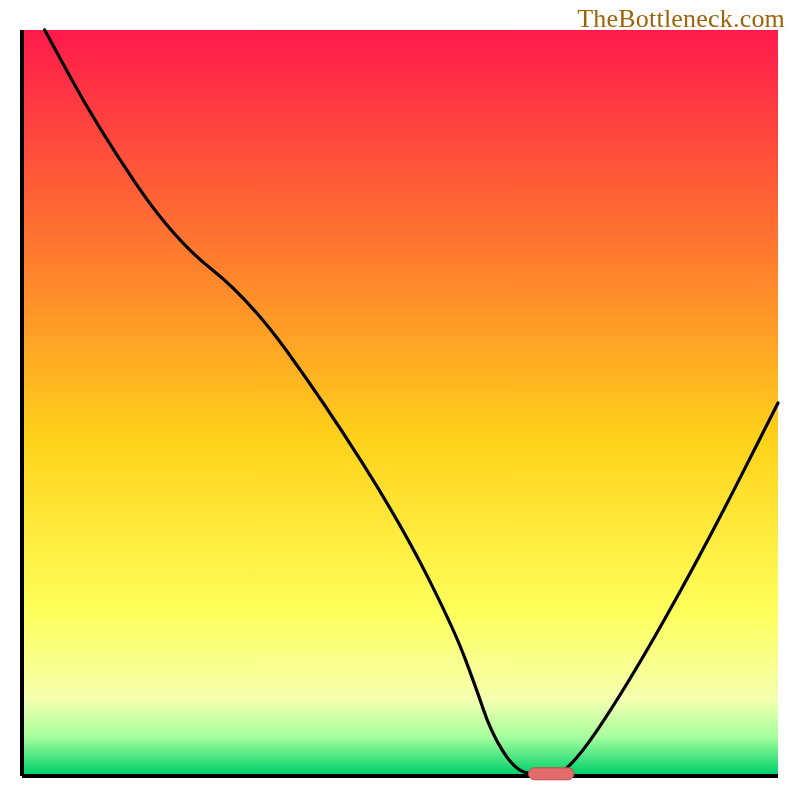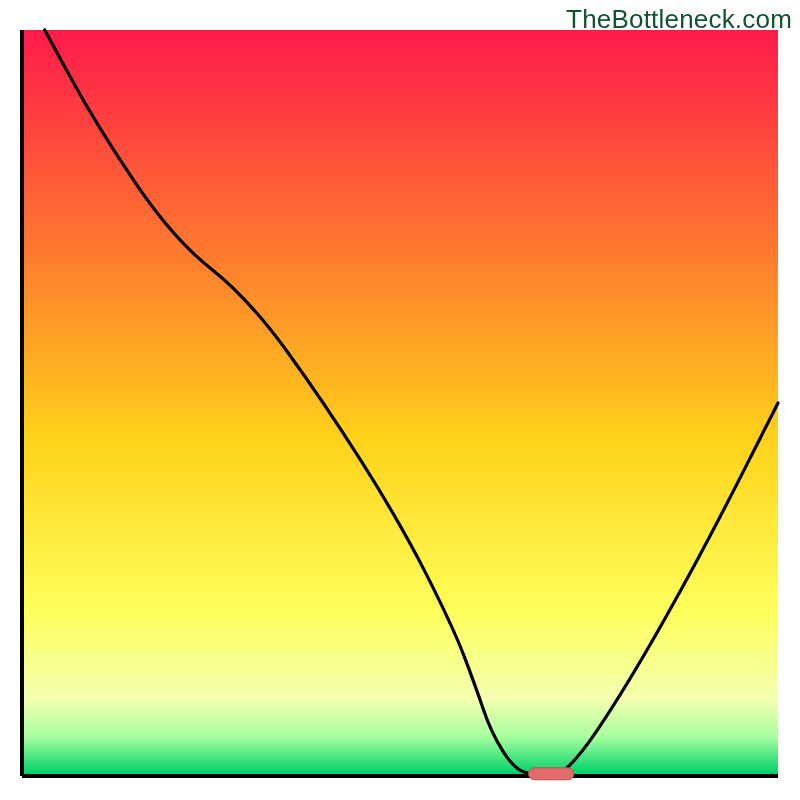--- a/index.html
+++ b/index.html
@@ -12,26 +12,27 @@
     font-family: Arial, Helvetica, sans-serif;
   }
   .stage {
     position: relative;
     width: 800px;
     height: 800px;
   }
   .watermark {
     position: absolute;
     top: 4px;
-    right: 8px;
+    right: 15px;
     font-size: 26px;
     font-weight: 500;
-    color: #14532d;
+    color: #a16207;
     letter-spacing: 0.2px;
     user-select: none;
+    font-family: Liberation Serif, serif;
   }
   .plot {
     position: absolute;
     left: 0;
     top: 0;
     width: 800px;
     height: 800px;
   }
 </style>
 </head>

